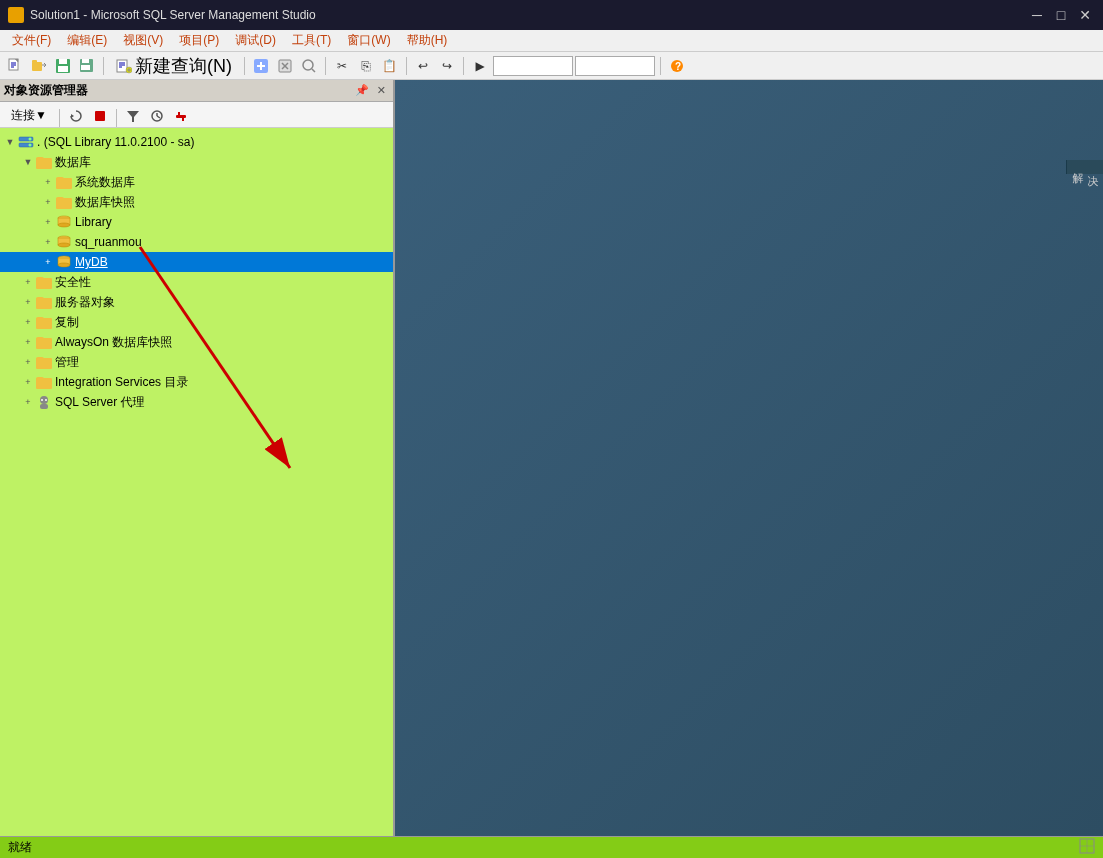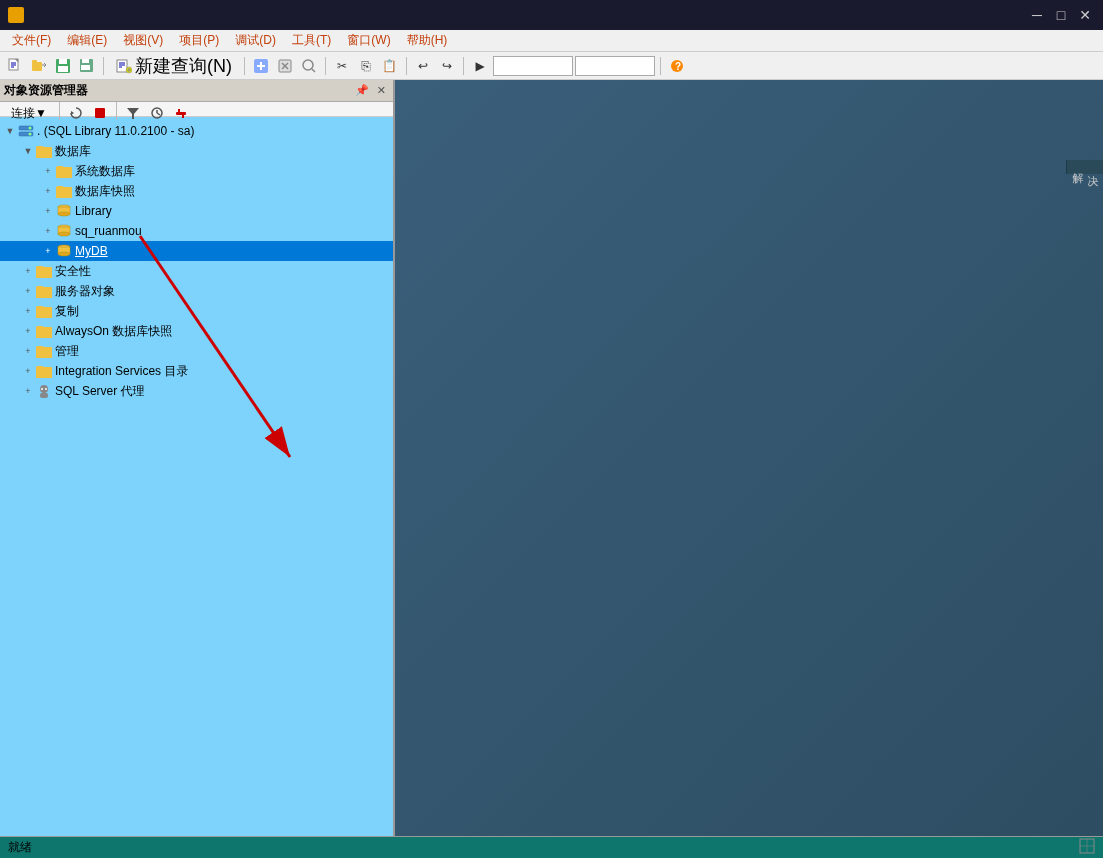--- a/index.html
+++ b/index.html
@@ -112,21 +112,21 @@
     
     .main-layout {
       display: flex;
       height: calc(858px - 30px - 22px - 28px - 22px);
       position: relative;
     }
 
     
     .object-explorer {
       width: 395px;
-      background: #7dd3fc;
+      background: #bef264;
       border-right: 2px solid #999;
       display: flex;
       flex-direction: column;
       position: relative;
     }
 
     .oe-title-bar {
       background: #d4d0c8;
       height: 22px;
       display: flex;
@@ -147,23 +147,23 @@
     }
     .oe-pin, .oe-close {
       font-size: 11px;
       cursor: pointer;
       color: #555;
       padding: 1px 3px;
     }
 
     .oe-toolbar {
       background: #f5f5f5;
-      height: 15px;
-      display: flex;
-      align-items: flex-start;
+      height: 26px;
+      display: flex;
+      align-items: flex-end;
       padding: 0 4px;
       border-bottom: 1px solid #ccc;
       gap: 2px;
     }
 
     .oe-content {
       flex: 1;
       overflow: auto;
       padding: 4px 0;
     }
@@ -225,21 +225,21 @@
     }
 
     
     .main-content {
       flex: 1;
       background: #365f7a;
     }
 
     
     .status-bar {
-      background: #0f766e;
+      background: #84cc16;
       height: 22px;
       display: flex;
       align-items: center;
       padding: 0 8px;
       border-top: 1px solid #999;
       font-size: 12px;
       color: #000;
       justify-content: space-between;
     }
 
@@ -260,20 +260,21 @@
 <div class="title-bar">
   <div class="title-bar-left">
     <div class="title-icon">
       <svg width="14" height="14" viewBox="0 0 14 14">
         <rect x="1" y="1" width="5" height="5" fill="#e8a000"></rect>
         <rect x="8" y="1" width="5" height="5" fill="#e8a000"></rect>
         <rect x="1" y="8" width="5" height="5" fill="#e8a000"></rect>
         <rect x="8" y="8" width="5" height="5" fill="#e8a000"></rect>
       </svg>
     </div>
+    <span class="title-text">Solution1 - Microsoft SQL Server Management Studio</span>
   </div>
   <div class="title-controls">
     <button class="title-btn">─</button>
     <button class="title-btn">□</button>
     <button class="title-btn close">✕</button>
   </div>
 </div>
 
 <div class="menu-bar">
   <div class="menu-item">文件(F)</div>

